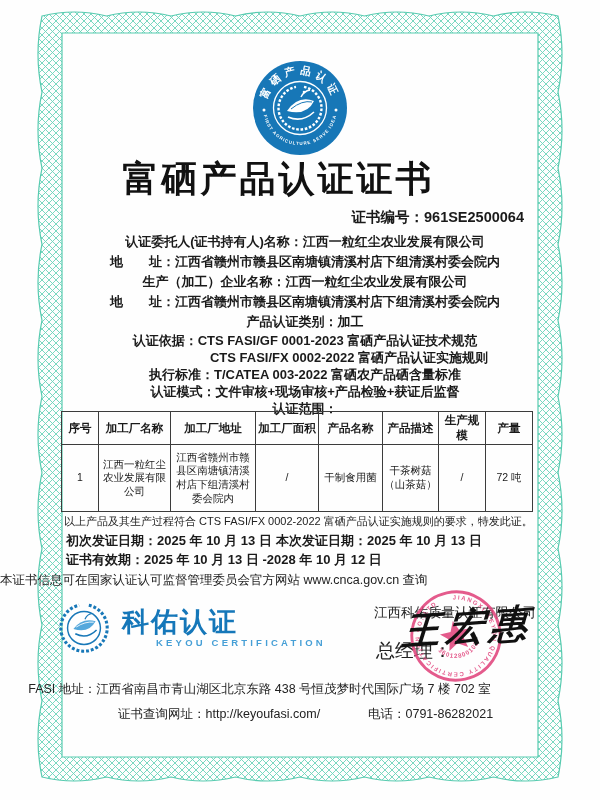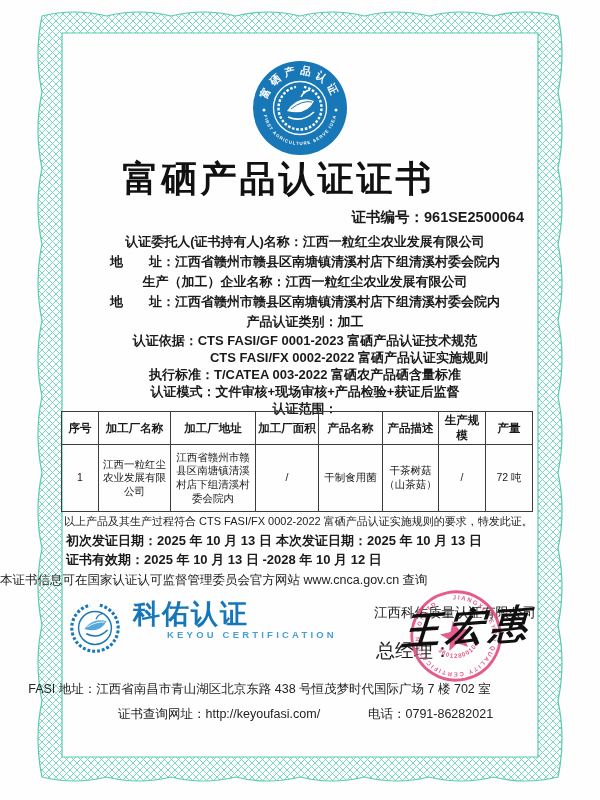--- a/index.html
+++ b/index.html
@@ -17,21 +17,21 @@
   .scope-table{position:absolute;left:61px;top:411px;z-index:2;border-collapse:collapse;table-layout:fixed;width:471px;}
   .scope-table th,.scope-table td{border:1px solid #3c3c3c;text-align:center;vertical-align:middle;
         padding:1px 1px;font-weight:600;}
   .scope-table th{font-size:11.5px;height:25px;font-weight:600;}
   .scope-table td{font-size:10.5px;height:64px;line-height:1.3;font-weight:500;}
   .note{position:absolute;left:64px;top:514px;font-size:11px;white-space:nowrap;z-index:2;color:#222;}
   .dates1a{position:absolute;left:66px;top:532px;font-size:13px;font-weight:700;z-index:2;}
   .dates1b{position:absolute;left:276px;top:532px;font-size:13px;font-weight:700;z-index:2;}
   .dates2{position:absolute;left:66px;top:551px;font-size:13px;font-weight:700;z-index:2;}
   .query-line{position:absolute;left:0;top:572px;width:600px;font-size:12.5px;z-index:2;color:#222;}
-  .keyou{position:absolute;left:66px;top:599px;display:flex;align-items:flex-start;z-index:2;}
+  .keyou{position:absolute;left:55px;top:599px;display:flex;align-items:center;z-index:2;}
   .keyou-text{margin-left:9px;}
   .keyou-cn{font-size:27px;font-weight:800;color:#1577b9;letter-spacing:2px;line-height:30px;}
   .keyou-en{font-size:9.5px;font-weight:700;color:#469fd6;letter-spacing:3.2px;line-height:12px;padding-left:34px;}
   .issuer-company{position:absolute;left:374px;top:604px;font-size:13.5px;color:#222;z-index:2;}
   .signer-label{position:absolute;left:376px;top:638px;font-size:19px;color:#222;z-index:2;}
   .signature{position:absolute;left:402px;top:602px;font-size:38px;font-weight:700;font-style:italic;
              font-family:"DejaVu Serif","Liberation Serif",serif;color:#101010;
              transform:rotate(-4deg) skewX(-8deg);z-index:5;letter-spacing:6px;}
   .stamp{position:absolute;left:408px;top:588px;z-index:4;opacity:.86;}
   .fasi-line{position:absolute;left:0;top:681px;width:519px;text-align:center;font-size:12.5px;color:#222;z-index:2;}

